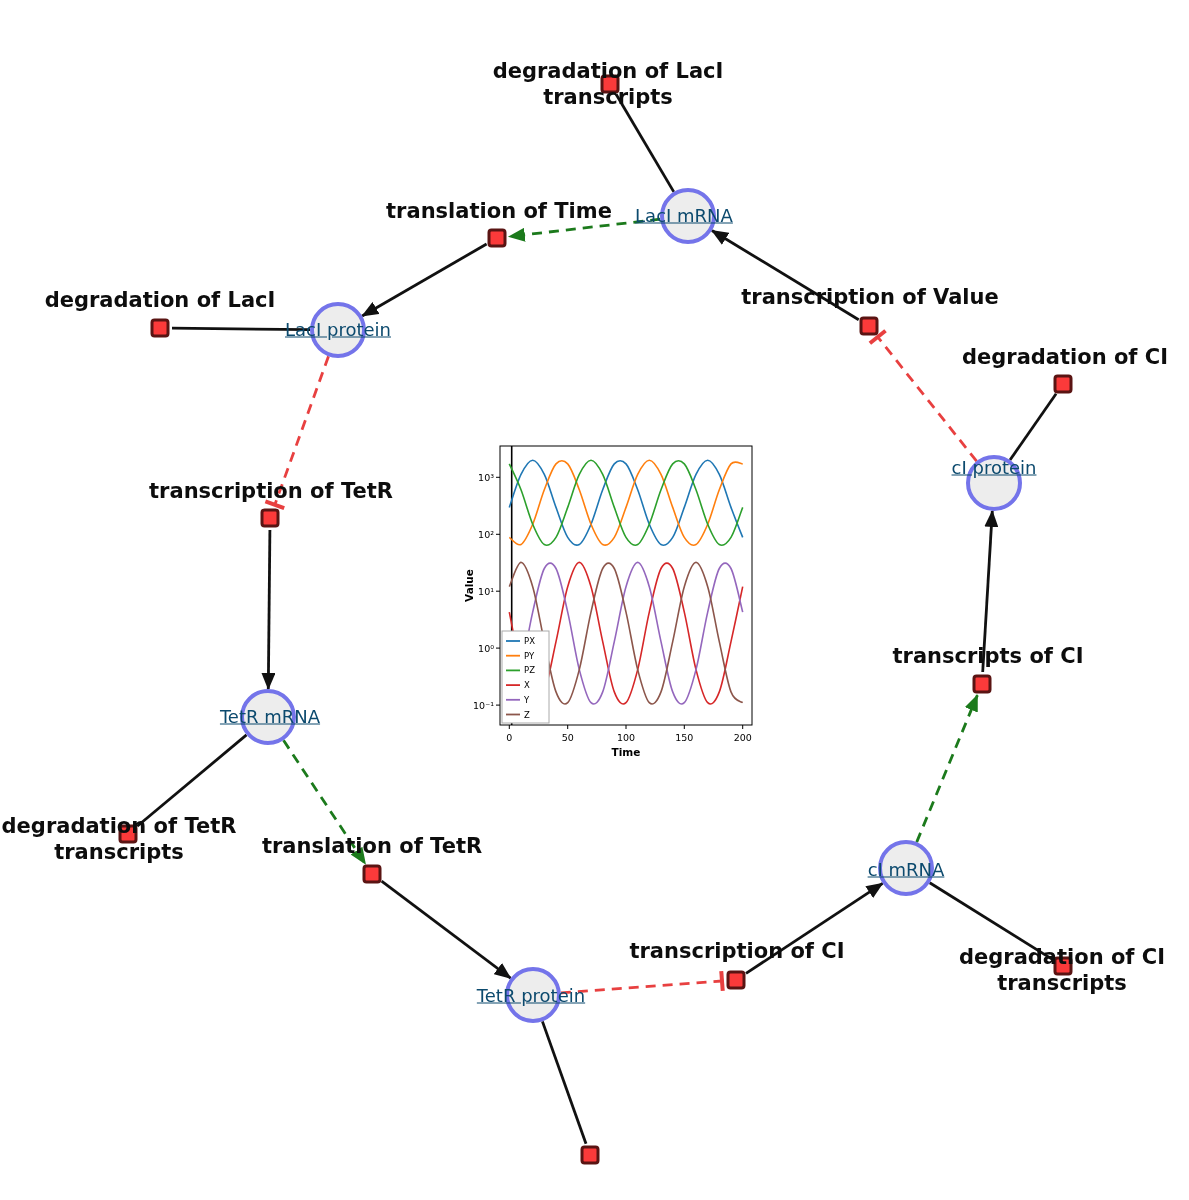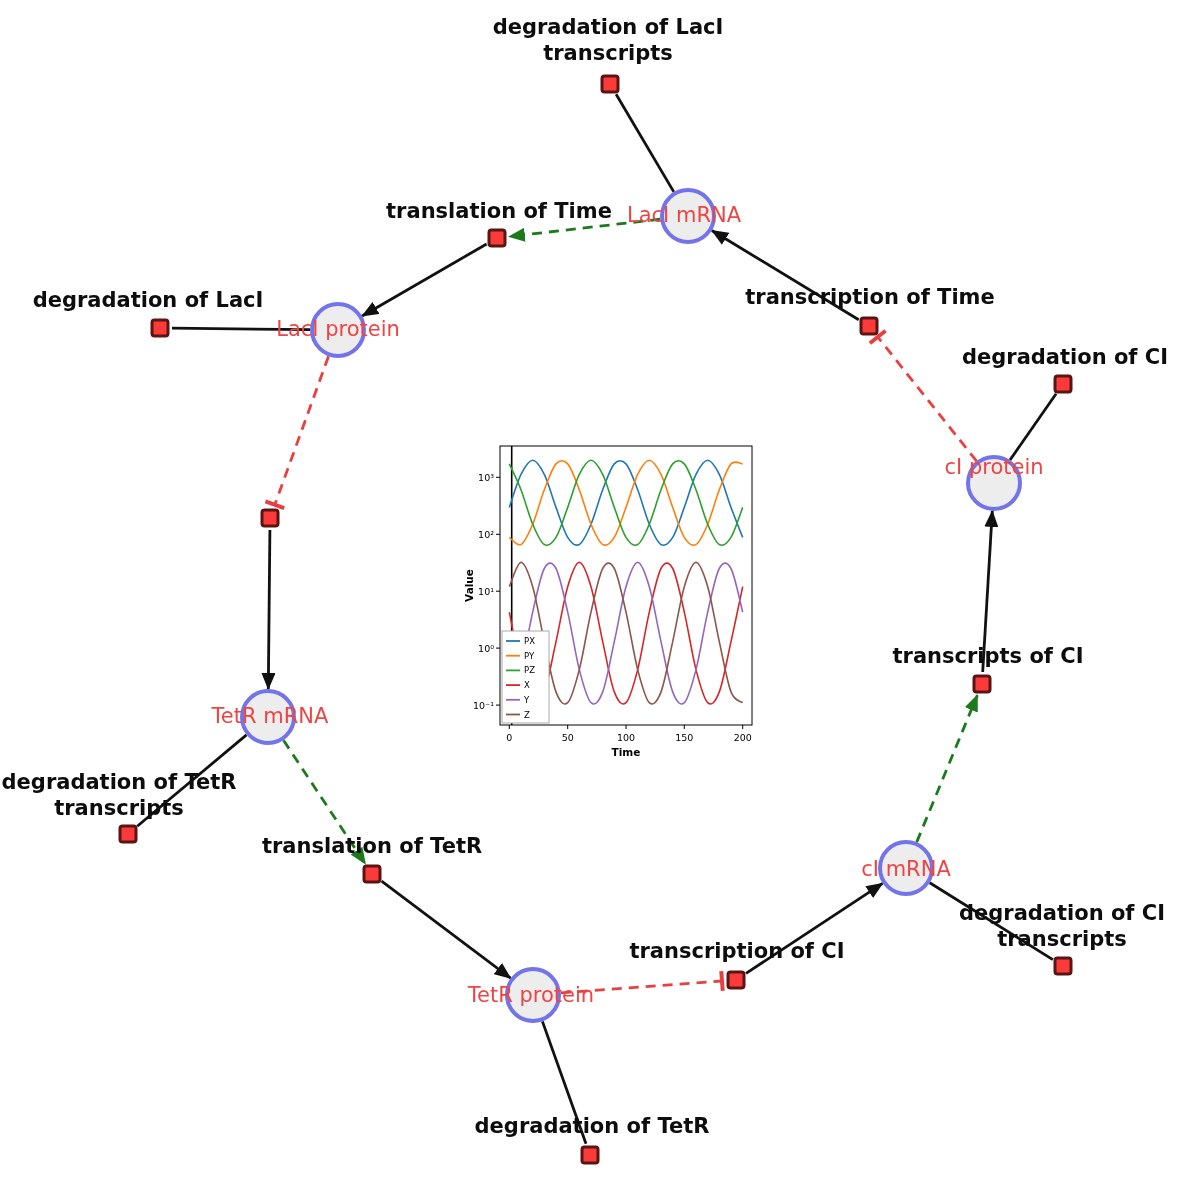--- a/index.html
+++ b/index.html
@@ -5,25 +5,25 @@
   html,body{margin:0;padding:0;background:#fff;}
   body{font-family:"DejaVu Sans","Liberation Sans",sans-serif;}
   #canvas{position:relative;width:1189px;height:1200px;background:#fff;overflow:hidden;}
   #edges{position:absolute;left:0;top:0;z-index:1;}
   .species-node{position:absolute;width:56px;height:56px;border-radius:50%;
     background:#ededed;border:4px solid #7474ea;transform:translate(-50%,-50%);
     box-sizing:border-box;z-index:2;}
   .reaction-node{position:absolute;width:19px;height:19px;border-radius:4px;
     background:#fb3a3a;border:3px solid #5a1413;transform:translate(-50%,-50%);
     box-sizing:border-box;z-index:2;}
-  .species-label{position:absolute;transform:translate(-50%,-50%);font-size:21px;
-    color:#ef4444;white-space:nowrap;z-index:3;}
+  .species-label{position:absolute;transform:translate(-50%,-50%);font-size:18px;
+    color:#0c4a6e;white-space:nowrap;z-index:3;text-decoration:underline;}
   .reaction-label{position:absolute;transform:translate(-50%,-100%);font-size:21px;
     font-weight:bold;color:#0d0d0d;white-space:nowrap;z-index:3;text-align:center;line-height:1.22;}
-  .reaction-label.wrap{white-space:normal;}
+  .reaction-label.wrap{white-space:normal;margin-top:44px;}
   #chart-box{position:absolute;left:462px;top:438px;z-index:4;background:#fff;}
   #inset-chart text{font-family:"DejaVu Sans","Liberation Sans",sans-serif;fill:#000;}
 </style>
 </head>
 <body>
 
 <div id="canvas">
 
   <svg id="edges" width="1189" height="1200">
     <defs>
@@ -83,29 +83,29 @@
   <div class="reaction-node" style="left:270px;top:518px"></div>
   <div class="reaction-node" style="left:982px;top:684px"></div>
   <div class="reaction-node" style="left:128px;top:834px"></div>
   <div class="reaction-node" style="left:372px;top:874px"></div>
   <div class="reaction-node" style="left:736px;top:980px"></div>
   <div class="reaction-node" style="left:1063px;top:966px"></div>
   <div class="reaction-node" style="left:590px;top:1155px"></div>
 
   <div class="reaction-label wrap" style="left:608px;top:66px;width:250px">degradation of LacI transcripts</div>
   <div class="reaction-label" style="left:499px;top:225px">translation of Time</div>
-  <div class="reaction-label" style="left:870px;top:311px">transcription of Time</div>
-  <div class="reaction-label" style="left:148px;top:314px">degradation of LacI</div>
+  <div class="reaction-label" style="left:870px;top:311px">transcription of Value</div>
+  <div class="reaction-label" style="left:160px;top:314px">degradation of LacI</div>
   <div class="reaction-label" style="left:1065px;top:371px">degradation of CI</div>
+  <div class="reaction-label" style="left:271px;top:505px">transcription of TetR</div>
   <div class="reaction-label" style="left:988px;top:670px">transcripts of CI</div>
   <div class="reaction-label wrap" style="left:119px;top:821px;width:258px">degradation of TetR transcripts</div>
   <div class="reaction-label" style="left:372px;top:860px">translation of TetR</div>
   <div class="reaction-label" style="left:737px;top:965px">transcription of CI</div>
   <div class="reaction-label wrap" style="left:1062px;top:952px;width:228px">degradation of CI transcripts</div>
-  <div class="reaction-label" style="left:592px;top:1140px">degradation of TetR</div>
 
   <div id="chart-box">
     <svg id="inset-chart" width="312" height="332">
         <rect x="38" y="8" width="252" height="279" fill="#fff" stroke="#000" stroke-width="1"></rect>
         <line x1="49.7" y1="8" x2="49.7" y2="287" stroke="#000000" stroke-width="1.6"></line>
         <path d="M47.3,69.4C49.3,63.9 55.1,44.2 59.0,36.4C62.9,28.5 66.8,22.2 70.7,22.2C74.6,22.2 78.4,28.5 82.3,36.4C86.2,44.2 90.1,58.9 94.0,69.4C97.9,79.9 101.8,93.2 105.7,99.4C109.6,105.6 113.4,108.7 117.3,106.5C121.2,104.3 125.1,95.4 129.0,86.2C132.9,77.1 136.8,61.8 140.7,51.7C144.6,41.7 148.4,30.2 152.3,25.9C156.2,21.6 160.1,21.6 164.0,25.9C167.9,30.2 171.8,41.7 175.7,51.7C179.6,61.8 183.4,77.1 187.3,86.2C191.2,95.4 195.1,104.3 199.0,106.5C202.9,108.7 206.8,105.6 210.7,99.4C214.6,93.2 218.4,79.9 222.3,69.4C226.2,58.9 230.1,44.2 234.0,36.4C237.9,28.5 241.8,22.2 245.7,22.2C249.6,22.2 253.4,28.5 257.3,36.4C261.2,44.2 265.1,58.9 269.0,69.4C272.9,79.9 278.7,94.4 280.7,99.4" fill="none" stroke="#1f77b4" stroke-width="1.6"></path>
         <path d="M47.3,99.4C49.3,100.6 55.1,108.7 59.0,106.5C62.9,104.3 66.8,95.4 70.7,86.2C74.6,77.1 78.4,61.8 82.3,51.7C86.2,41.7 90.1,30.2 94.0,25.9C97.9,21.6 101.8,21.6 105.7,25.9C109.6,30.2 113.4,41.7 117.3,51.7C121.2,61.8 125.1,77.1 129.0,86.2C132.9,95.4 136.8,104.3 140.7,106.5C144.6,108.7 148.4,105.6 152.3,99.4C156.2,93.2 160.1,79.9 164.0,69.4C167.9,58.9 171.8,44.2 175.7,36.4C179.6,28.5 183.4,22.2 187.3,22.2C191.2,22.2 195.1,28.5 199.0,36.4C202.9,44.2 206.8,58.9 210.7,69.4C214.6,79.9 218.4,93.2 222.3,99.4C226.2,105.6 230.1,108.7 234.0,106.5C237.9,104.3 241.8,95.4 245.7,86.2C249.6,77.1 253.4,61.8 257.3,51.7C261.2,41.7 265.1,30.2 269.0,25.9C272.9,21.6 278.7,25.9 280.7,25.9" fill="none" stroke="#ff7f0e" stroke-width="1.6"></path>
         <path d="M47.3,25.9C49.3,30.2 55.1,41.7 59.0,51.7C62.9,61.8 66.8,77.1 70.7,86.2C74.6,95.4 78.4,104.3 82.3,106.5C86.2,108.7 90.1,105.6 94.0,99.4C97.9,93.2 101.8,79.9 105.7,69.4C109.6,58.9 113.4,44.2 117.3,36.4C121.2,28.5 125.1,22.2 129.0,22.2C132.9,22.2 136.8,28.5 140.7,36.4C144.6,44.2 148.4,58.9 152.3,69.4C156.2,79.9 160.1,93.2 164.0,99.4C167.9,105.6 171.8,108.7 175.7,106.5C179.6,104.3 183.4,95.4 187.3,86.2C191.2,77.1 195.1,61.8 199.0,51.7C202.9,41.7 206.8,30.2 210.7,25.9C214.6,21.6 218.4,21.6 222.3,25.9C226.2,30.2 230.1,41.7 234.0,51.7C237.9,61.8 241.8,77.1 245.7,86.2C249.6,95.4 253.4,104.3 257.3,106.5C261.2,108.7 265.1,105.6 269.0,99.4C272.9,93.2 278.7,74.4 280.7,69.4" fill="none" stroke="#2ca02c" stroke-width="1.6"></path>
         <path d="M47.3,174.1C49.3,183.7 55.1,216.5 59.0,231.6C62.9,246.7 66.8,261.0 70.7,264.7C74.6,268.4 78.4,264.1 82.3,253.9C86.2,243.8 90.1,221.2 94.0,203.6C97.9,186.1 101.8,161.9 105.7,148.7C109.6,135.5 113.4,124.4 117.3,124.4C121.2,124.4 125.1,135.5 129.0,148.7C132.9,161.9 136.8,186.1 140.7,203.6C144.6,221.2 148.4,243.8 152.3,253.9C156.2,264.1 160.1,268.4 164.0,264.7C167.9,261.0 171.8,246.7 175.7,231.6C179.6,216.5 183.4,190.9 187.3,174.1C191.2,157.2 195.1,137.8 199.0,130.5C202.9,123.3 206.8,123.3 210.7,130.5C214.6,137.8 218.4,157.2 222.3,174.1C226.2,190.9 230.1,216.5 234.0,231.6C237.9,246.7 241.8,261.0 245.7,264.7C249.6,268.4 253.4,264.1 257.3,253.9C261.2,243.8 265.1,221.2 269.0,203.6C272.9,186.1 278.7,157.8 280.7,148.7" fill="none" stroke="#d62728" stroke-width="1.6"></path>
         <path d="M47.3,264.7C49.3,259.2 55.1,246.7 59.0,231.6C62.9,216.5 66.8,190.9 70.7,174.1C74.6,157.2 78.4,137.8 82.3,130.5C86.2,123.3 90.1,123.3 94.0,130.5C97.9,137.8 101.8,157.2 105.7,174.1C109.6,190.9 113.4,216.5 117.3,231.6C121.2,246.7 125.1,261.0 129.0,264.7C132.9,268.4 136.8,264.1 140.7,253.9C144.6,243.8 148.4,221.2 152.3,203.6C156.2,186.1 160.1,161.9 164.0,148.7C167.9,135.5 171.8,124.4 175.7,124.4C179.6,124.4 183.4,135.5 187.3,148.7C191.2,161.9 195.1,186.1 199.0,203.6C202.9,221.2 206.8,243.8 210.7,253.9C214.6,264.1 218.4,268.4 222.3,264.7C226.2,261.0 230.1,246.7 234.0,231.6C237.9,216.5 241.8,190.9 245.7,174.1C249.6,157.2 253.4,137.8 257.3,130.5C261.2,123.3 265.1,123.3 269.0,130.5C272.9,137.8 278.7,166.8 280.7,174.1" fill="none" stroke="#9467bd" stroke-width="1.6"></path>

